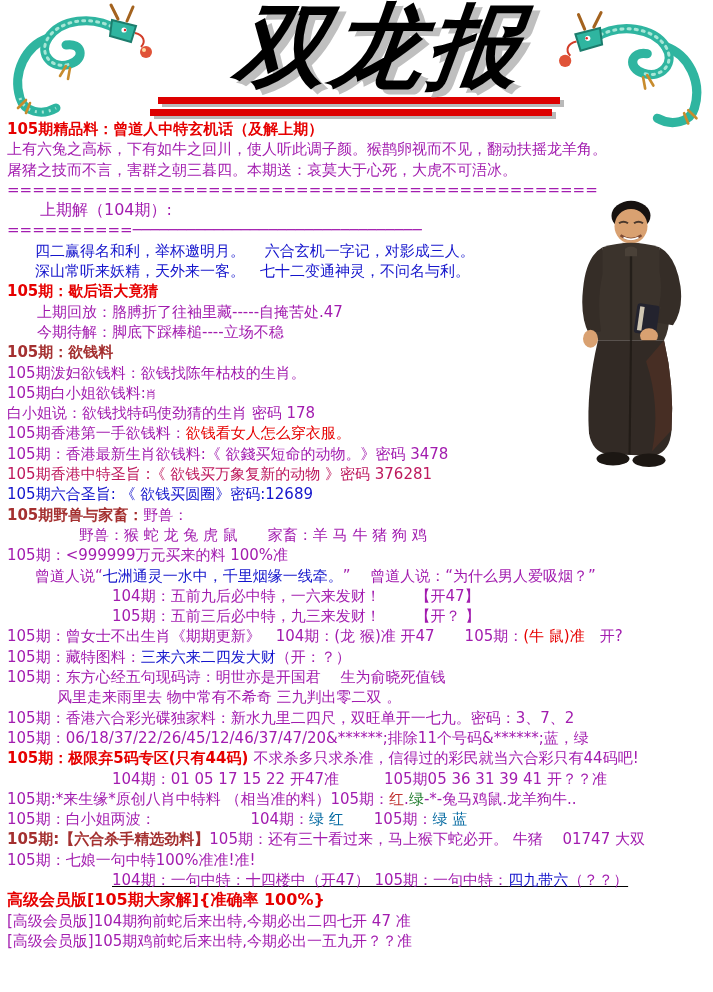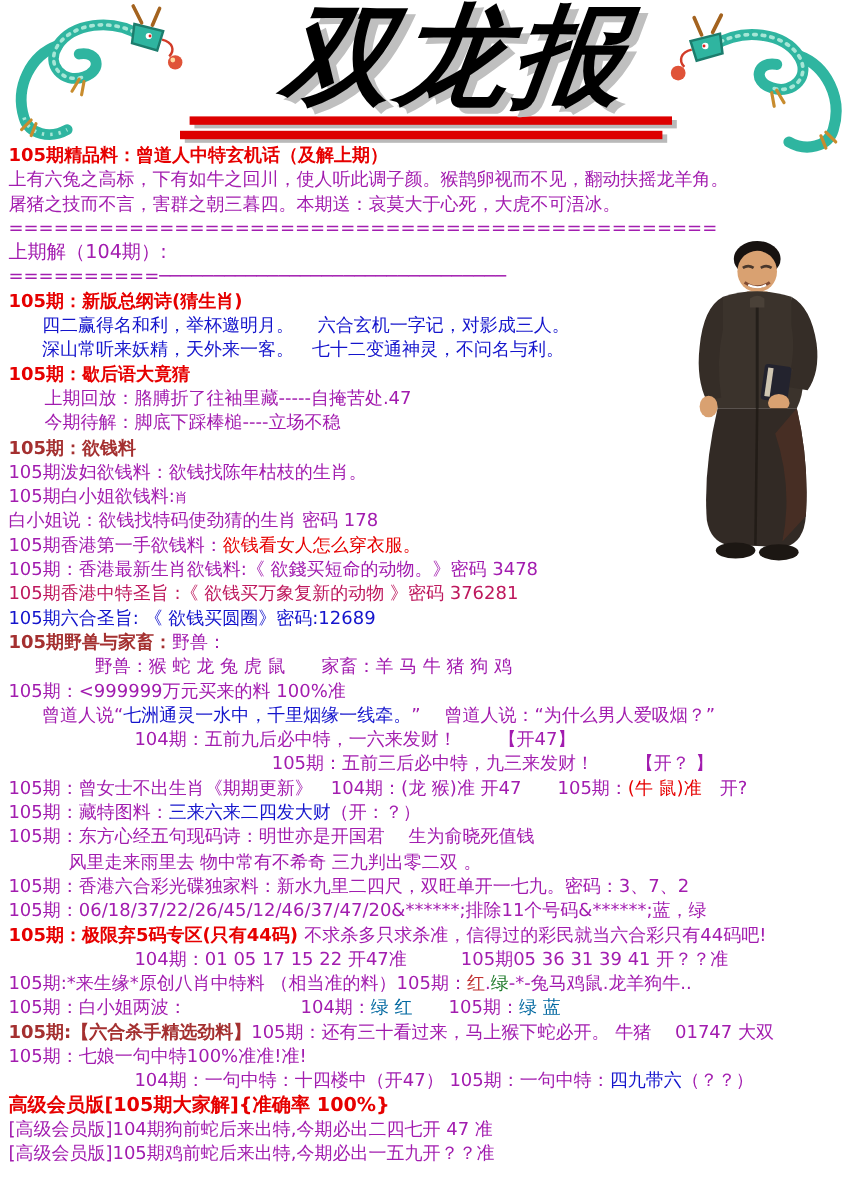--- a/index.html
+++ b/index.html
@@ -96,53 +96,52 @@
     <path d="M60,110 Q70,140 64,170 L77,156 Q79,126 72,96 Z" fill="#472e24"></path>
     <ellipse cx="38" cy="175" rx="11" ry="4.5" fill="#1c1713"></ellipse>
     <ellipse cx="62" cy="176" rx="11" ry="4.5" fill="#1c1713"></ellipse>
   </svg>
 
   <div class="content">
       <div class="line"><span class="c-r bold">105期精品料：曾道人中特玄机话（及解上期）</span></div>
       <div class="line"><span class="c-k">上有六兔之高标，下有如牛之回川，使人听此调子颜。猴鹊卵视而不见，翻动扶摇龙羊角。</span></div>
       <div class="line"><span class="c-k">屠猪之技而不言，害群之朝三暮四。本期送：哀莫大于心死，大虎不可浯冰。</span></div>
       <div class="line"><span class="c-k">===============================================</span></div>
-      <div class="line" style="font-size: 16px;"><span class="c-k">上期解（104期）:</span></div>
+      <div class="line" style="font-size: 16px; margin-left: 33px;"><span class="c-k">上期解（104期）:</span></div>
       <div class="line"><span class="c-k">==========────────────────────────────────</span></div>
-      <div class="line"><span class="c-r bold">105期：新版总纲诗(猜生肖)</span></div>
       <div class="line" style="padding-left: 28px;"><span class="c-b">四二赢得名和利，举杯邀明月。　 六合玄机一字记，对影成三人。</span></div>
       <div class="line" style="padding-left: 28px;"><span class="c-b">深山常听来妖精，天外来一客。　七十二变通神灵，不问名与利。</span></div>
       <div class="line"><span class="c-r bold">105期：歇后语大竟猜</span></div>
       <div class="line" style="padding-left: 30px;"><span class="c-k">上期回放：胳膊折了往袖里藏-----自掩苦处.47</span></div>
       <div class="line" style="padding-left: 30px;"><span class="c-k">今期待解：脚底下踩棒槌----立场不稳</span></div>
       <div class="line"><span class="c-dr bold">105期：欲钱料</span></div>
       <div class="line"><span class="c-k">105期泼妇欲钱料：欲钱找陈年枯枝的生肖。</span></div>
       <div class="line"><span class="c-k">105期白小姐欲钱料:</span><span class="c-k small">肖</span></div>
       <div class="line"><span class="c-k">白小姐说：欲钱找特码使劲猜的生肖 密码 178</span></div>
       <div class="line"><span class="c-k">105期香港第一手欲钱料：</span><span class="c-r">欲钱看女人怎么穿衣服。</span></div>
       <div class="line"><span class="c-k">105期：香港最新生肖欲钱料:《 欲錢买短命的动物。》密码 3478</span></div>
       <div class="line"><span class="c-lb">105期香港中特圣旨 :《 欲钱买万象复新的动物 》密码 376281</span></div>
       <div class="line"><span class="c-b">105期六合圣旨: 《 欲钱买圆圈》密码:12689</span></div>
       <div class="line"><span class="c-dr bold">105期野兽与家畜：</span><span class="c-k">野兽：</span></div>
       <div class="line" style="padding-left: 72px;"><span class="c-k">野兽：猴 蛇 龙 兔 虎 鼠　　家畜：羊 马 牛 猪 狗 鸡</span></div>
       <div class="line"><span class="c-k">105期：&lt;999999万元买来的料 100%准</span></div>
       <div class="line" style="padding-left: 28px;"><span class="c-k">曾道人说“</span><span class="c-b">七洲通灵一水中，千里烟缘一线牵。</span><span class="c-k">”　 曾道人说：“为什么男人爱吸烟？”</span></div>
       <div class="line" style="padding-left: 105px;"><span class="c-k">104期：五前九后必中特，一六来发财！　　 【开47】</span></div>
-      <div class="line" style="padding-left: 105px; text-align: center;"><span class="c-k">105期：五前三后必中特，九三来发财！　　 【开？ 】</span></div>
+      <div class="line" style="padding-left: 105px;"><span class="c-k">105期：五前三后必中特，九三来发财！　　 【开？ 】</span></div>
       <div class="line"><span class="c-k">105期：曾女士不出生肖《期期更新》　104期：(龙 猴)准 开47　　105期：</span><span class="c-r">(牛 鼠)准</span><span class="c-k">　开?</span></div>
       <div class="line"><span class="c-k">105期：藏特图料：</span><span class="c-b">三来六来二四发大财</span><span class="c-k">（开：？）</span></div>
       <div class="line"><span class="c-k">105期：东方心经五句现码诗：明世亦是开国君　 生为俞晓死值钱</span></div>
       <div class="line" style="padding-left: 50px;"><span class="c-k">风里走来雨里去 物中常有不希奇 三九判出零二双 。</span></div>
       <div class="line"><span class="c-k">105期：香港六合彩光碟独家料：新水九里二四尺，双旺单开一七九。密码：3、7、2</span></div>
       <div class="line"><span class="c-k">105期：06/18/37/22/26/45/12/46/37/47/20&amp;******;排除11个号码&amp;******;蓝，绿</span></div>
       <div class="line"><span class="c-r bold">105期：极限弃5码专区(只有44码) </span><span class="c-k">不求杀多只求杀准，信得过的彩民就当六合彩只有44码吧!</span></div>
       <div class="line" style="padding-left: 105px;"><span class="c-k">104期：01 05 17 15 22 开47准　　　105期05 36 31 39 41 开？？准</span></div>
       <div class="line"><span class="c-k">105期:*来生缘*原创八肖中特料 （相当准的料）105期：</span><span class="c-rd">红</span><span class="c-k">.</span><span class="c-gr">绿</span><span class="c-k">-*-兔马鸡鼠.龙羊狗牛..</span></div>
       <div class="line"><span class="c-k">105期：白小姐两波：　　　　　　 104期：</span><span class="c-g">绿 红</span><span class="c-k">　　105期：</span><span class="c-g">绿 蓝</span></div>
       <div class="line"><span class="c-dr bold">105期:【六合杀手精选劲料】</span><span class="c-k">105期：还有三十看过来，马上猴下蛇必开。 牛猪　 01747 大双</span></div>
       <div class="line"><span class="c-k">105期：七娘一句中特100%准准!准!</span></div>
-      <div class="line" style="padding-left: 105px;"><span class="c-k">104期：一句中特：十四楼中（开47） 105期：一句中特：</span><span class="c-b">四九带六</span><span class="c-k">（？？）</span></div>
+      <div class="line" style="padding-left: 105px; text-decoration: underline;"><span class="c-k">104期：一句中特：十四楼中（开47） 105期：一句中特：</span><span class="c-b">四九带六</span><span class="c-k">（？？）</span></div>
       <div class="line" style="font-size: 16px;"><span class="c-r bold">高级会员版[105期大家解]{准确率 100%}</span></div>
       <div class="line"><span class="c-k">[高级会员版]104期狗前蛇后来出特,今期必出二四七开 47 准</span></div>
       <div class="line"><span class="c-k">[高级会员版]105期鸡前蛇后来出特,今期必出一五九开？？准</span></div>
     </div>
 
 </div>
 
 </body></html>

